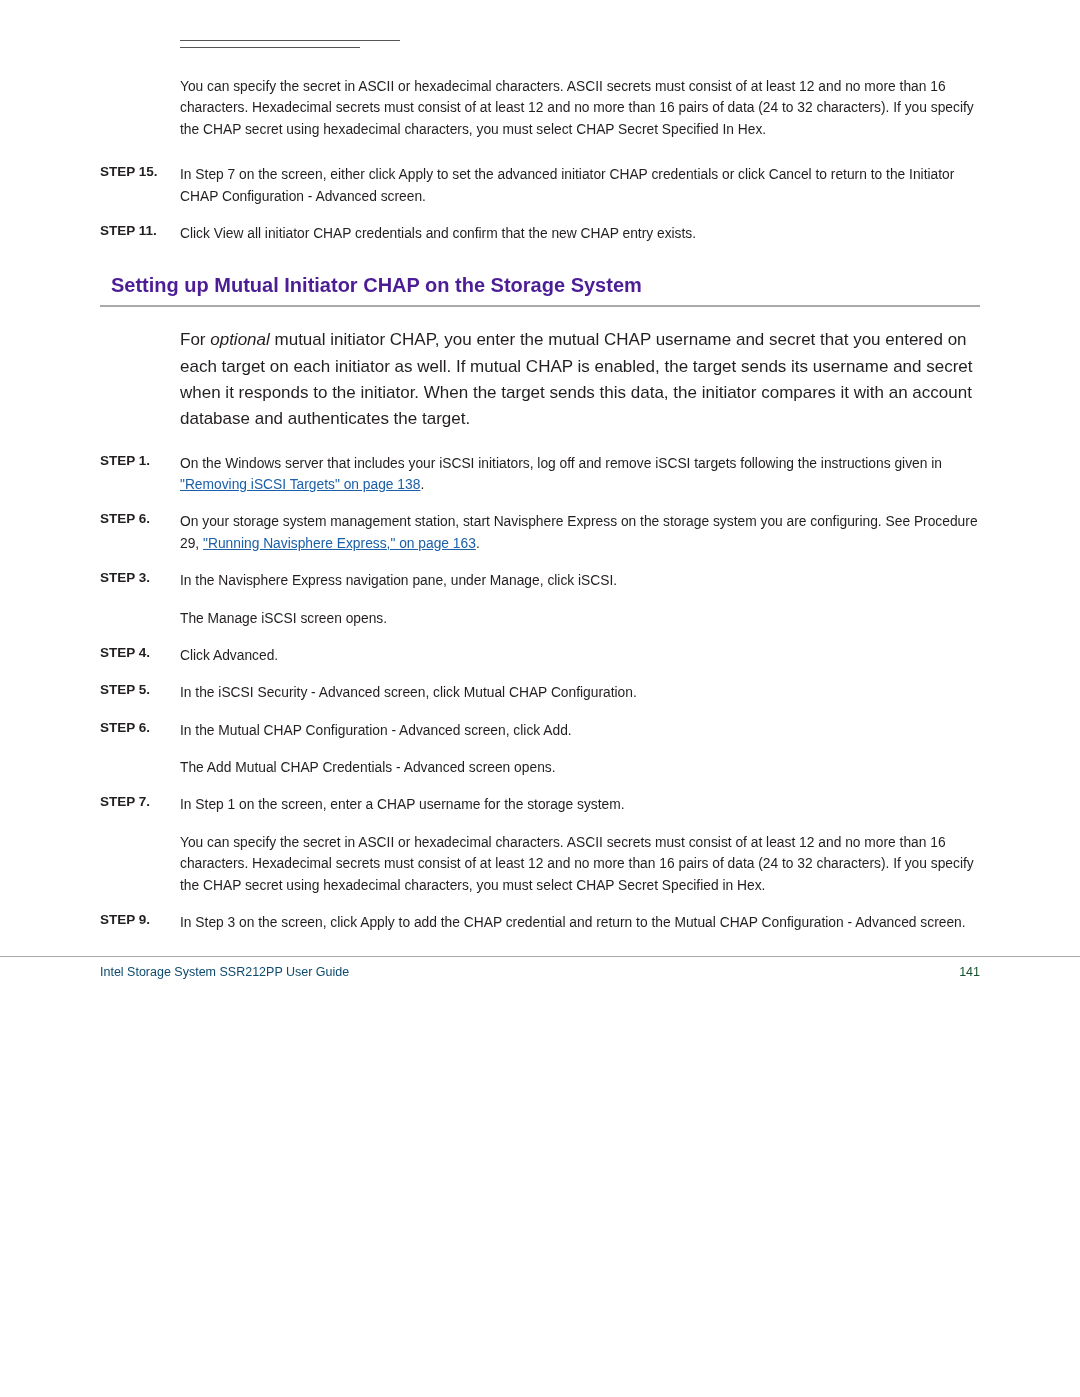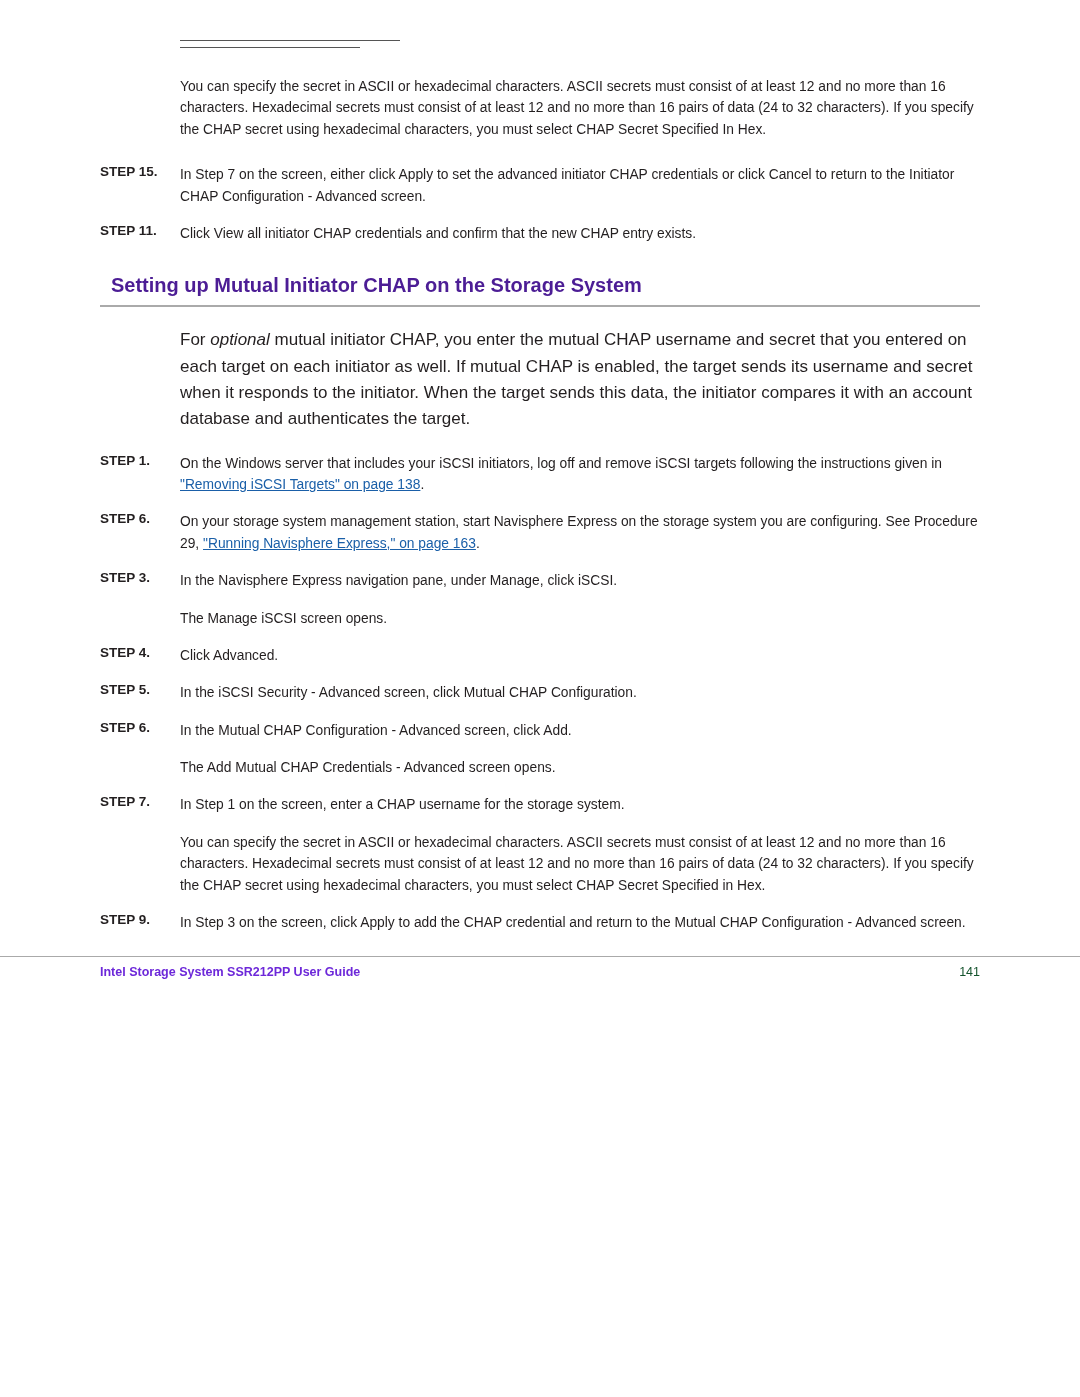--- a/index.html
+++ b/index.html
@@ -101,23 +101,23 @@
       left: 0;
       right: 0;
       display: flex;
       justify-content: space-between;
       padding: 0 100px;
       border-top: 1px solid #aaa;
       padding-top: 8px;
     }
 
     .footer-left {
-      color: #6d28d9;
+      color: #0c4a6e;
       font-size: 12.5px;
-      font-weight: bold;
+      font-weight: normal;
     }
 
     .footer-right {
       font-size: 12.5px;
       color: #14532d;
     }
 
     .step-sub-para {
       margin-top: 8px;
       font-size: 13.8px;

